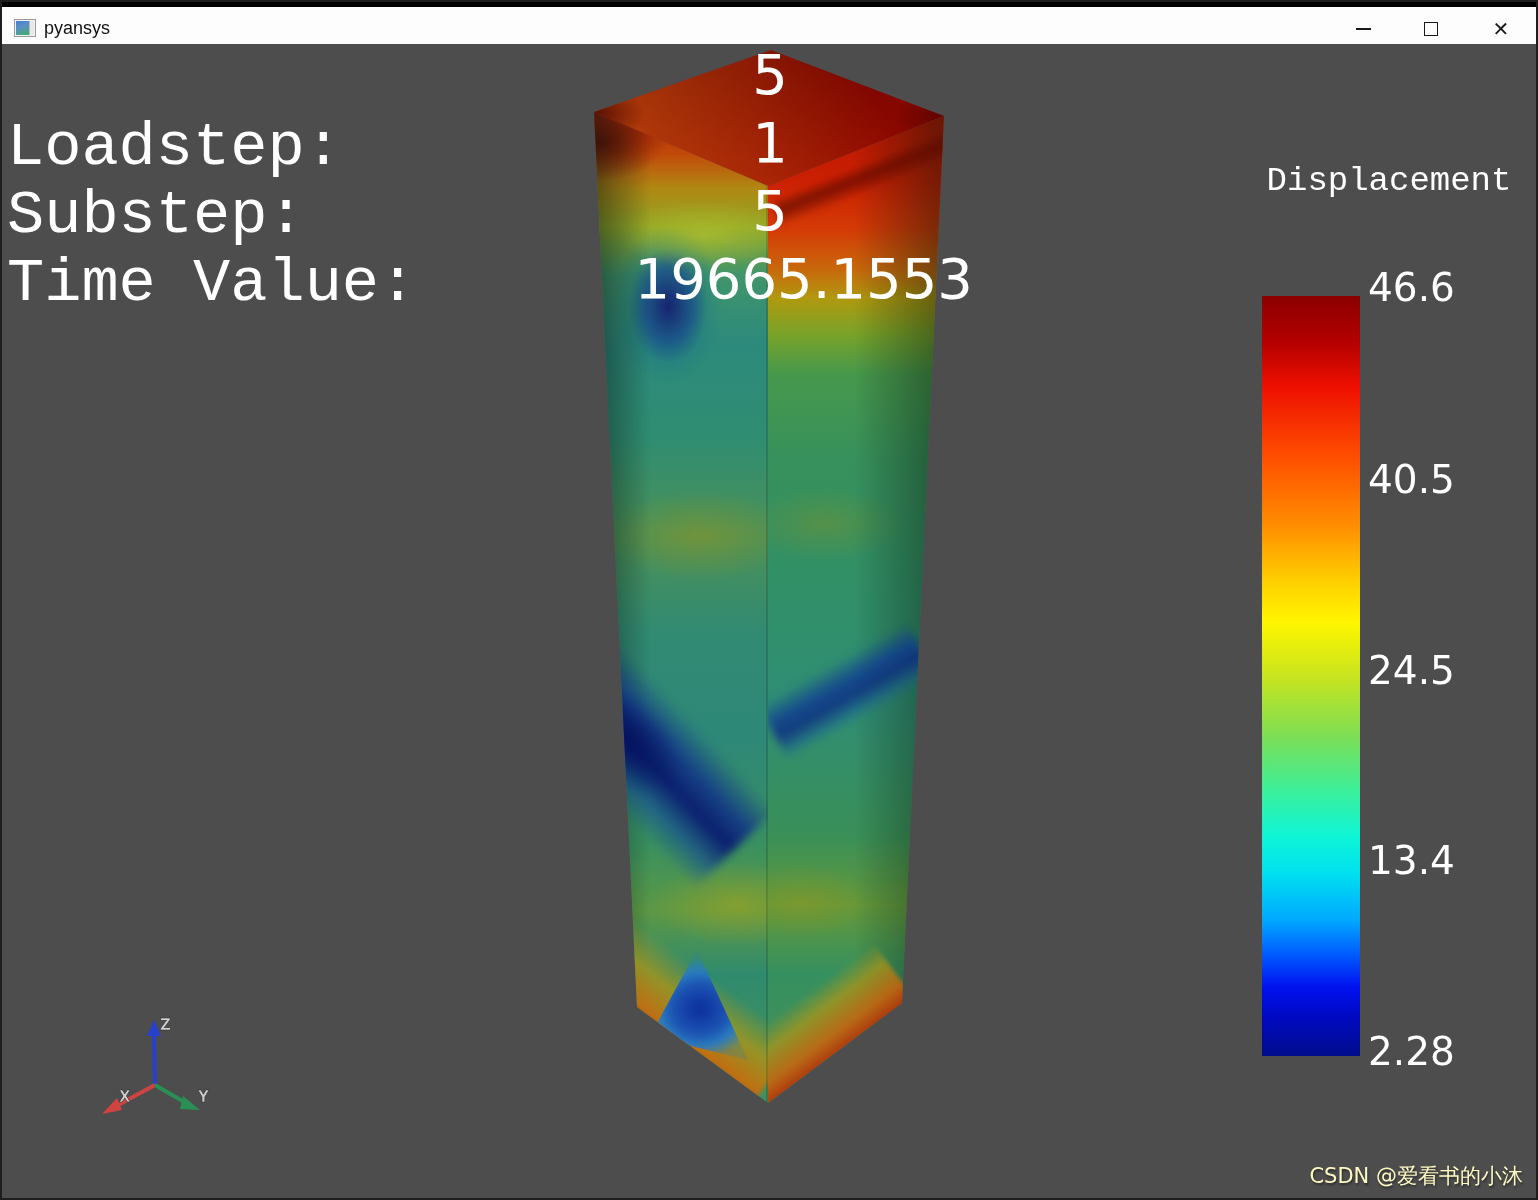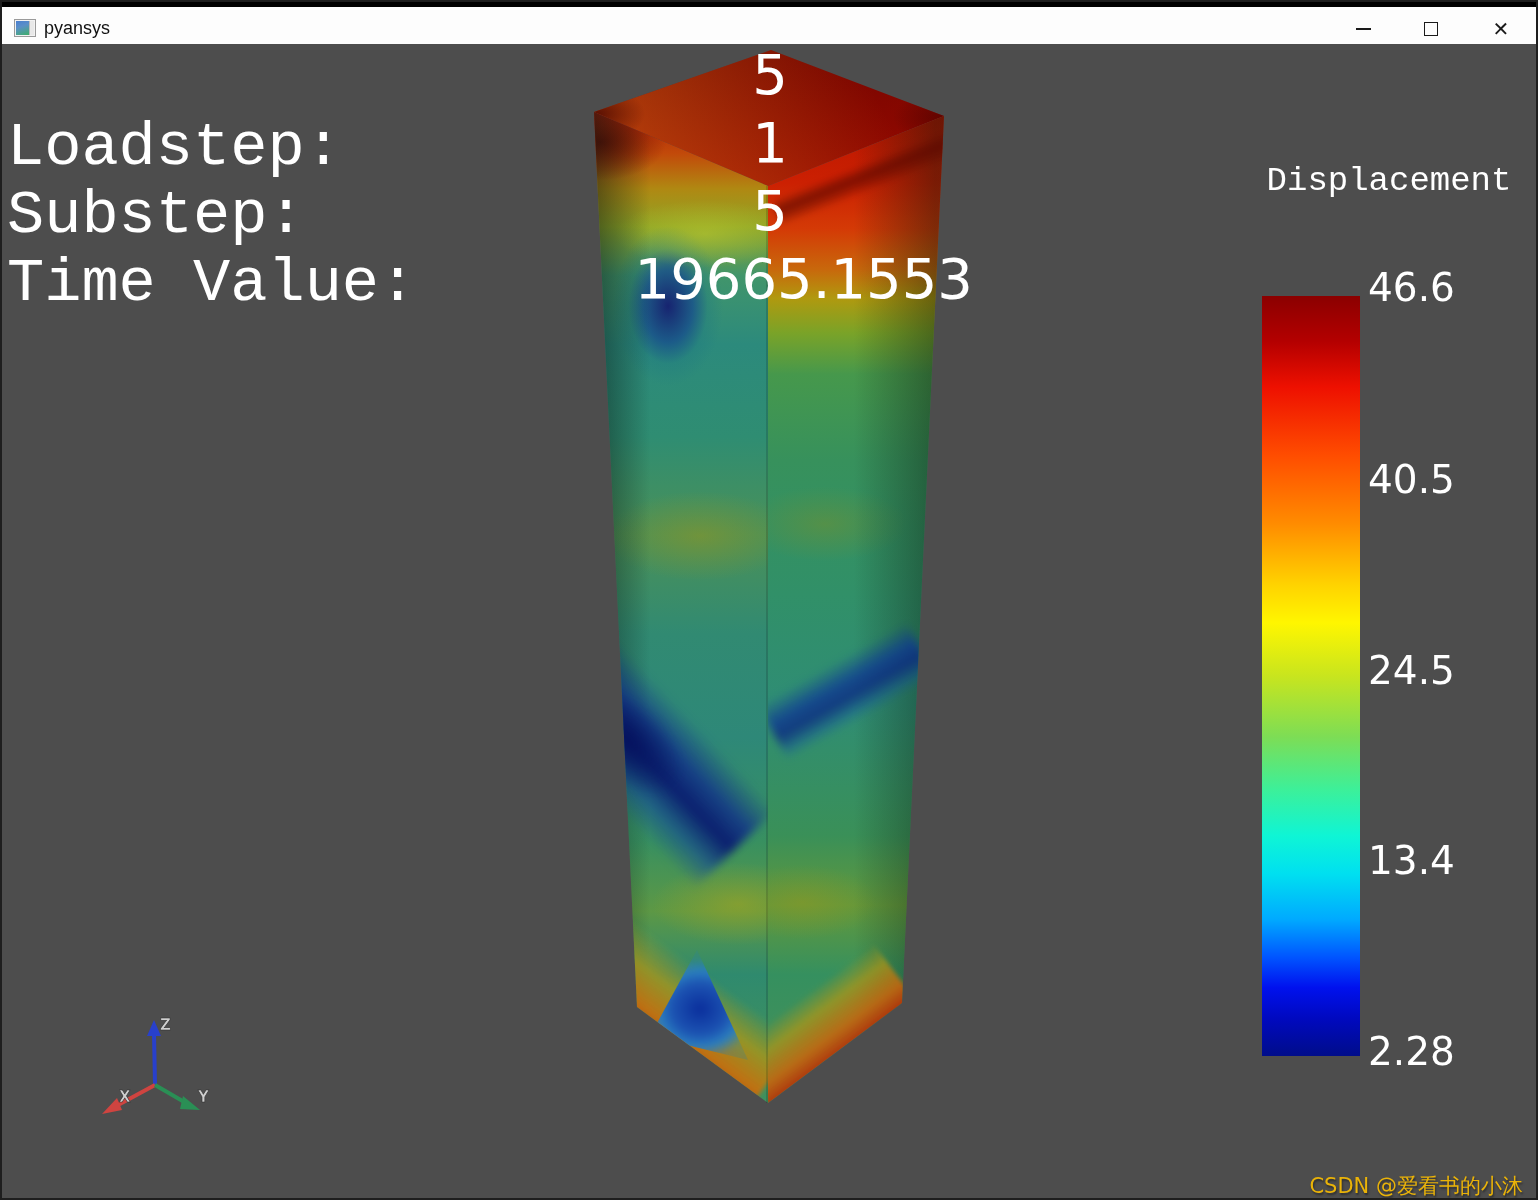--- a/index.html
+++ b/index.html
@@ -113,21 +113,21 @@
   .tick-0 { top:224px; } .tick-1 { top:416px; } .tick-2 { top:607px; }
   .tick-3 { top:797px; } .tick-4 { top:988px; }
 
   
   .axes-widget { position:absolute; left:88px; top:968px; width:140px; height:120px; z-index:5; }
   .axes-widget text { font-family:"DejaVu Sans", sans-serif; font-size:15px; font-weight:bold;
                       fill:#cfcfcf; stroke:#2a2a2a; stroke-width:.5px; }
 
   
   .watermark { position:absolute; right:15px; top:1118px; font-family:"DejaVu Sans", sans-serif;
-               font-size:21px; color:#eab308; text-shadow:1px 2px 2px #2e2e2e; z-index:6;margin-top:10px; }
+               font-size:21px; color:#fef9c3; text-shadow:1px 2px 2px #2e2e2e; z-index:6; }
 </style>
 </head>
 <body>
 
 <div class="title-bar">
   <div class="app-icon">
     <div class="thumb"></div>
     <div class="strip"></div>
   </div>
   <div class="window-title">pyansys</div>

